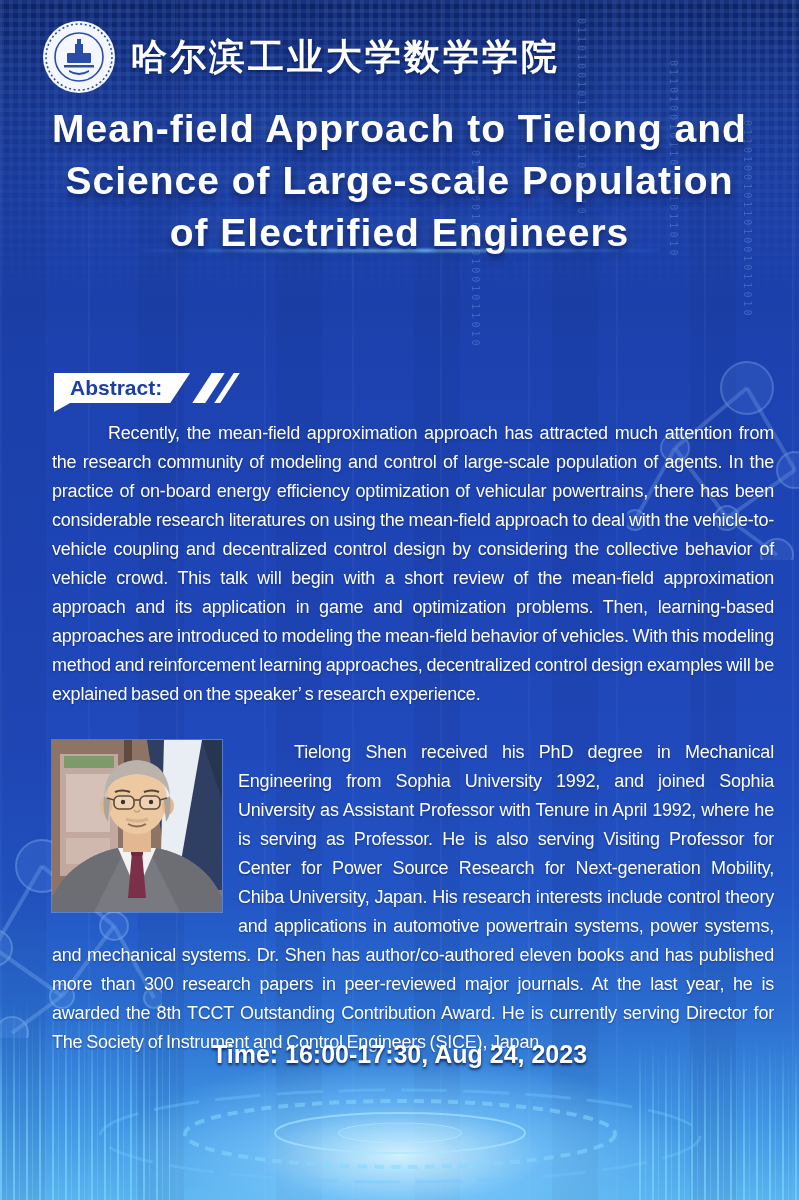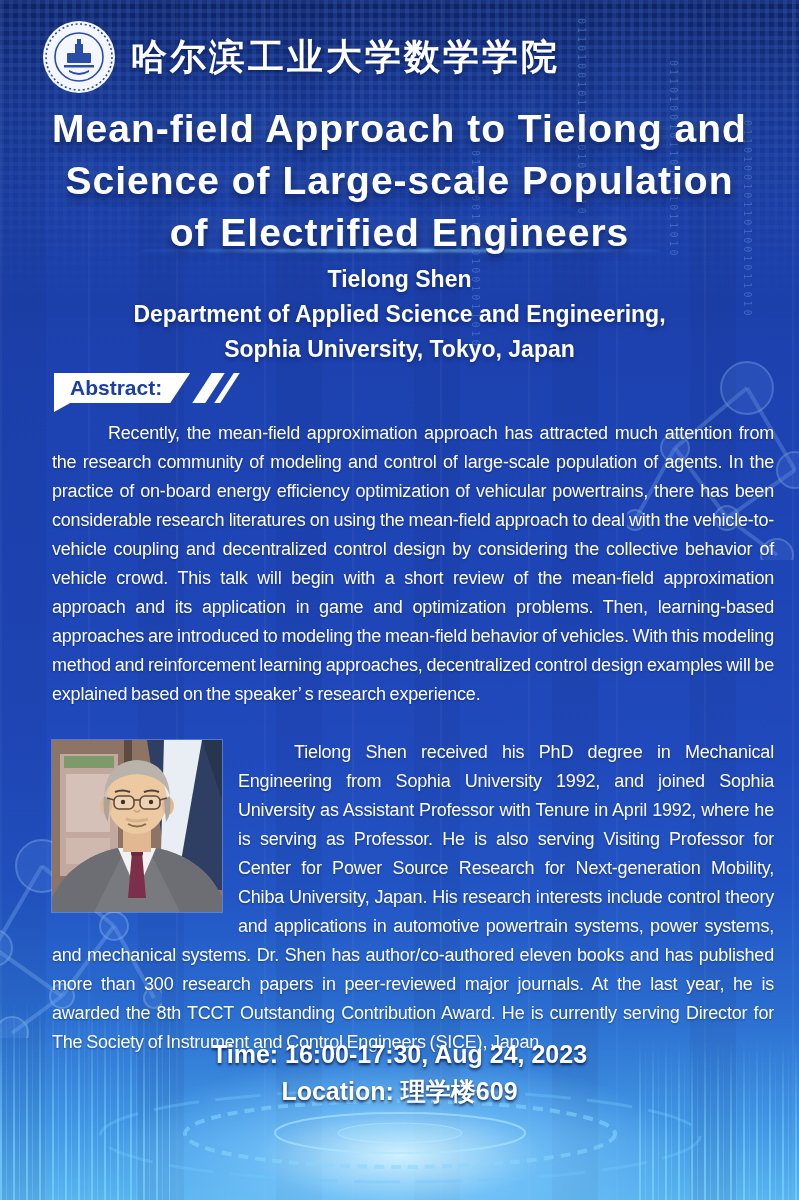--- a/index.html
+++ b/index.html
@@ -184,25 +184,20 @@
     </svg>
     <h1 class="org-name">哈尔滨工业大学数学学院</h1>
   </header>
 
   <div class="title">
     <div>Mean-field Approach to Tielong and</div>
     <div>Science of Large-scale Population</div>
     <div>of Electrified Engineers</div>
   </div>
 
-  <div class="speaker">
-    <div>Tielong Shen</div>
-    <div>Department of Applied Science and Engineering,</div>
-    <div>Sophia University, Tokyo, Japan</div>
-  </div>
 
   <div class="ribbon">
     <span class="ribbon-banner">Abstract:</span>
     <span class="ribbon-tail"></span>
     <span class="ribbon-stripe stripe-1"></span>
     <span class="ribbon-stripe stripe-2"></span>
   </div>
 
   <div class="content">
     <p class="abstract-text">Recently, the mean-field approximation approach has attracted much attention from the research community of modeling and control of large-scale population of agents. In the practice of on-board energy efficiency optimization of vehicular powertrains, there has been considerable research literatures on using the mean-field approach to deal with the vehicle-to-vehicle coupling and decentralized control design by considering the collective behavior of vehicle crowd. This talk will begin with a short review of the mean-field approximation approach and its application in game and optimization problems. Then, learning-based approaches are introduced to modeling the mean-field behavior of vehicles. With this modeling method and reinforcement learning approaches, decentralized control design examples will be explained based on the speaker’ s research experience.</p>
@@ -243,16 +238,15 @@
         <path d="M82,70 Q85,74 88,70" stroke="#c9a176" stroke-width="1.6" fill="none"></path>
         <path d="M76,84 Q85,89 94,84" stroke="#8a6a52" stroke-width="2" fill="none"></path>
         <path d="M74,79 Q85,83 96,79" stroke="#caa27f" stroke-width="3" fill="none" opacity=".6"></path>
       </svg>
       <p class="bio-text">Tielong Shen received his PhD degree in Mechanical Engineering from Sophia University 1992, and joined Sophia University as Assistant Professor with Tenure in April 1992, where he is serving as Professor. He is also serving Visiting Professor for Center for Power Source Research for Next-generation Mobility, Chiba University, Japan. His research interests include control theory and applications in automotive powertrain systems, power systems, and mechanical systems. Dr. Shen has author/co-authored eleven books and has published more than 300 research papers in peer-reviewed major journals. At the last year, he is awarded the 8th TCCT Outstanding Contribution Award. He is currently serving Director for The Society of Instrument and Control Engineers (SICE), Japan.</p>
     </div>
   </div>
 
   <div class="schedule">
     <div>Time: 16:00-17:30, Aug 24, 2023</div>
-    <div>Location: 理学楼609</div>
   </div>
 
 </div>
 
 </body></html>

